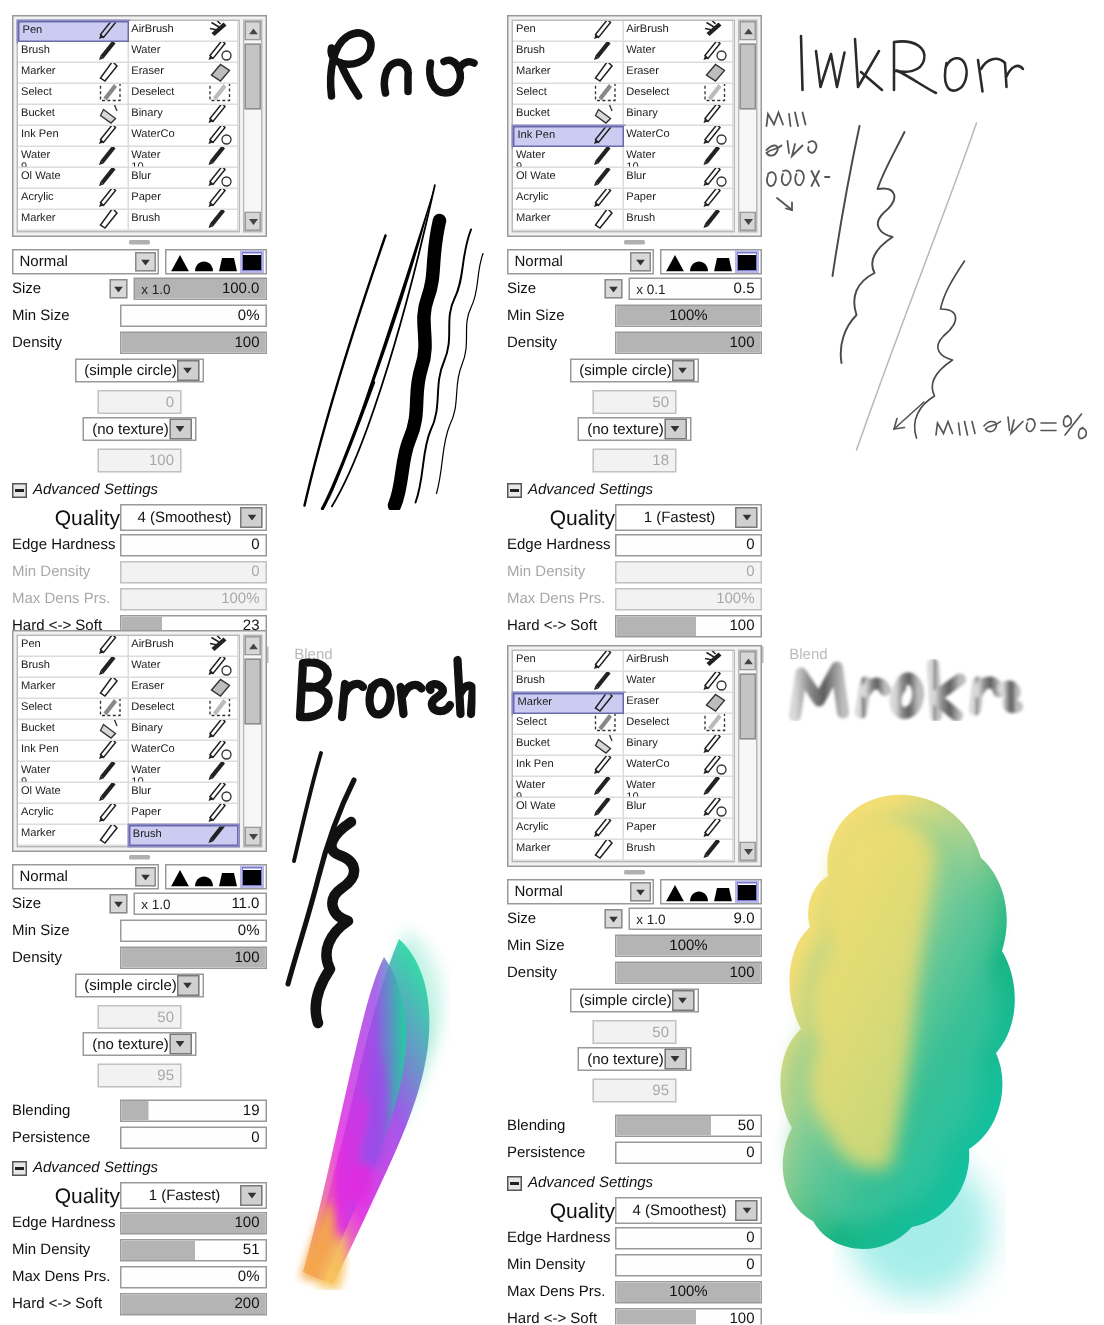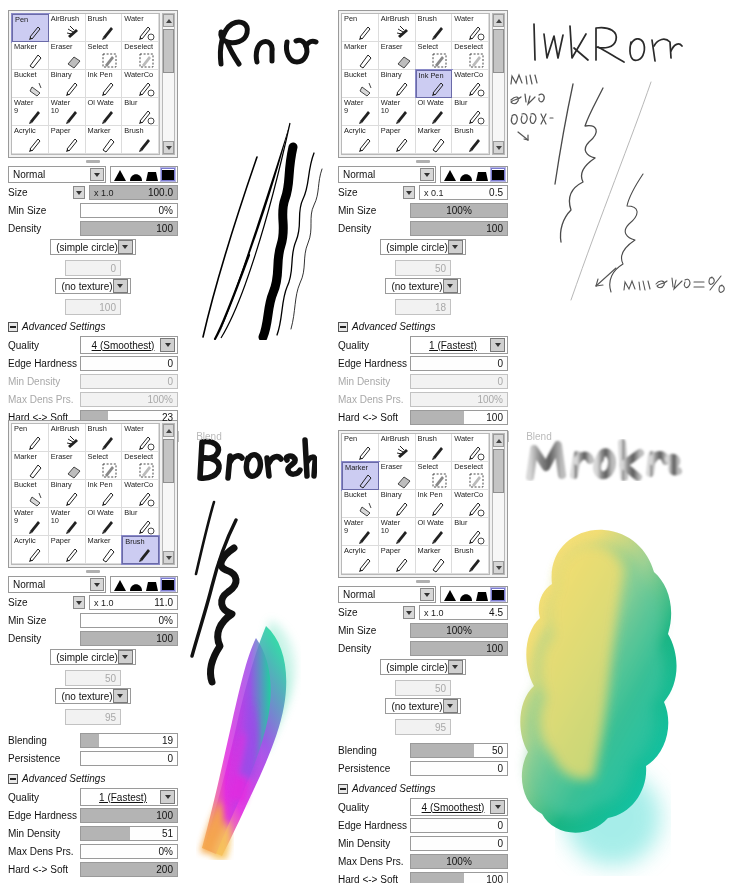--- a/index.html
+++ b/index.html
@@ -23,21 +23,21 @@
   .toolbox {
     border:1px solid #9a9a9a;
     background:#f2f2f2;
     padding:2px 2px 2px 2px;
     display:flex;
     height:148px;
   }
   .grid {
     flex:1;
     display:grid;
-    grid-template-columns:repeat(4,1fr);
+    grid-template-columns:repeat(2,1fr);
     grid-auto-rows:1fr;
     background:#ffffff;
     border:1px solid #b9b9b9;
   }
   .cell {
     border-right:1px solid #dcdcdc;
     border-bottom:1px solid #dcdcdc;
     position:relative;
     padding:1px 0 0 2px;
     font-size:7.4px;
@@ -141,24 +141,24 @@
     display:flex; align-items:center; gap:4px; margin-top:4px; height:15px;
   }
   .adv .box {
     width:10px; height:10px; border:1px solid #555; background:#e8e8e8;
     display:flex; align-items:center; justify-content:center;
   }
   .adv .box i { display:block; width:6px; height:2px; background:#222; }
   .adv .t { font-size:10px;font-style:italic; }
 
   .qrow { display:flex; align-items:center; margin-top:2px; height:18px; }
-  .qrow .name { width:72px; font-size:10px; }
+  .qrow .name { width:72px; font-size:14px;text-align:right; }
   .qcombo {
     flex:1; height:18px; border:1px solid #9a9a9a; background:#fff;
-    display:flex; align-items:center; padding:0 2px 0 5px; font-size:10px;text-decoration:underline;
+    display:flex; align-items:center; padding:0 2px 0 5px; font-size:10px;
   }
   .qcombo .txt { flex:1; text-align:center; }
   .qcombo .arrow {
     width:15px; height:14px; background:#d0d0d0; border:1px solid #7a7a7a;
     display:flex; align-items:center; justify-content:center; font-size:6px; color:#333;
   }
 
   .keeprow { display:flex; align-items:center; justify-content:flex-end; margin-top:3px; height:16px; gap:4px; }
   .pressrow { display:flex; align-items:center; margin-top:3px; height:15px; gap:17px; font-size:10px; }
   .chk { width:11px; height:11px; border:1px solid #5a5a5a; background:#fff; display:flex; align-items:center; justify-content:center; }
@@ -1682,21 +1682,21 @@
       </div>
       <div class="row">
         <span class="name">Size</span>
         <span class="mini-btn">
           <svg width="6" height="4" viewBox="0 0 6 4">
             <path d="M0 0 L6 0 L3 4 Z" fill="#333"></path>
           </svg>
         </span>
         <div class="slider" style="width:98px">
           <span class="pre">x 1.0</span>
-          <span class="val">4.5</span>
+          <span class="val">9.0</span>
         </div>
       </div>
       <div class="row">
         <span class="name">Min Size</span>
         <span class="spacer"></span>
         <div class="slider" style="width:98px">
           <div class="fill" style="width:100%"></div>
           <span class="val center">100%</span>
         </div>
       </div>

